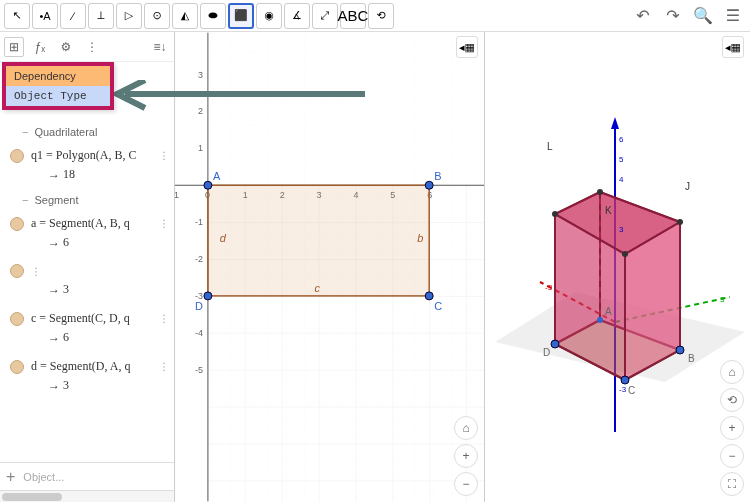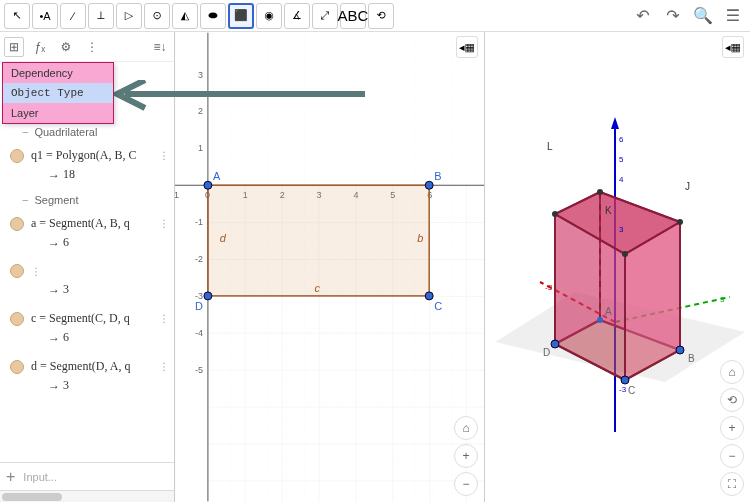--- a/index.html
+++ b/index.html
@@ -27,21 +27,21 @@
 .alg-more { color: #999; cursor: pointer; font-size: 10px; letter-spacing: 1px; }
 .alg-result { padding: 2px 4px 8px 48px; font-family: 'Times New Roman', serif; font-size: 12px; color: #333; }
 .alg-result::before { content: "→  "; }
 
 .input-row { height: 28px; border-top: 1px solid #ddd; display: flex; align-items: center; padding: 0 6px; gap: 8px; }
 .input-plus { color: #888; font-size: 16px; }
 .input-field { flex: 1; font-size: 11px; color: #aaa; }
 .hscroll { height: 12px; border-top: 1px solid #ddd; background: #f5f5f5; position: relative; }
 .hscroll-thumb { position: absolute; left: 2px; top: 2px; width: 60px; height: 8px; background: #ccc; border-radius: 4px; }
 
-.dropdown { position: absolute; top: 62px; left: 2px; width: 112px; background: #f9a8d4; border: 1px solid #be185d; box-shadow: 2px 2px 4px rgba(0,0,0,0.15); z-index: 100; font-size: 11px; }
+.dropdown { position: absolute; top: 62px; left: 2px; width: 112px; background: #fdba74; border: 4px solid #be185d; box-shadow: 2px 2px 4px rgba(0,0,0,0.15); z-index: 100; font-size: 11px; }
 .dropdown-item { padding: 4px 8px; cursor: pointer; color: #333; }
 .dropdown-item.selected { background: #c8d8f8; font-family: Liberation Mono, monospace; }
 
 .arrow-hint { position: absolute; top: 80px; left: 105px; z-index: 99; pointer-events: none; }
 
 .view2d { flex: 1; position: relative; background: #fff; border-right: 1px solid #ccc; }
 .view2d svg { width: 100%; height: 100%; }
 .panel-icon { position: absolute; top: 4px; right: 6px; width: 22px; height: 22px; background: #fff; border: 1px solid #ddd; border-radius: 3px; display:flex; align-items:center; justify-content:center; font-size:11px; cursor:pointer; }
 
 .view3d { width: 265px; position: relative; background: #fff; }
@@ -121,21 +121,21 @@
       <div class="alg-item">
         <div class="alg-dot"></div>
         <div class="alg-text">d = Segment(D, A, q</div>
         <div class="alg-more">⋮</div>
       </div>
       <div class="alg-result">3</div>
     </div>
 
     <div class="input-row">
       <span class="input-plus">+</span>
-      <span class="input-field">Input...</span>
+      <span class="input-field">Object...</span>
     </div>
     <div class="hscroll">
         <div class="hscroll-thumb"></div>
       </div>
   </div>
 
   <div class="view2d">
     <div class="panel-icon">◂▦</div>
     <svg viewBox="0 0 310 470">
       <defs>
@@ -270,19 +270,18 @@
       <div class="ctrl-btn">−</div>
       <div class="ctrl-btn">⛶</div>
     </div>
   </div>
 
 </div>
 
 <div class="dropdown">
   <div class="dropdown-item">Dependency</div>
   <div class="dropdown-item selected">Object Type</div>
-  <div class="dropdown-item">Layer</div>
 </div>
 
 <svg class="arrow-hint" width="270" height="40">
   <line x1="260" y1="14" x2="20" y2="14" stroke="#5a7a7a" stroke-width="6"></line>
   <polyline points="40,0 12,14 40,28" fill="none" stroke="#5a7a7a" stroke-width="6"></polyline>
 </svg>
 
 </body></html>

